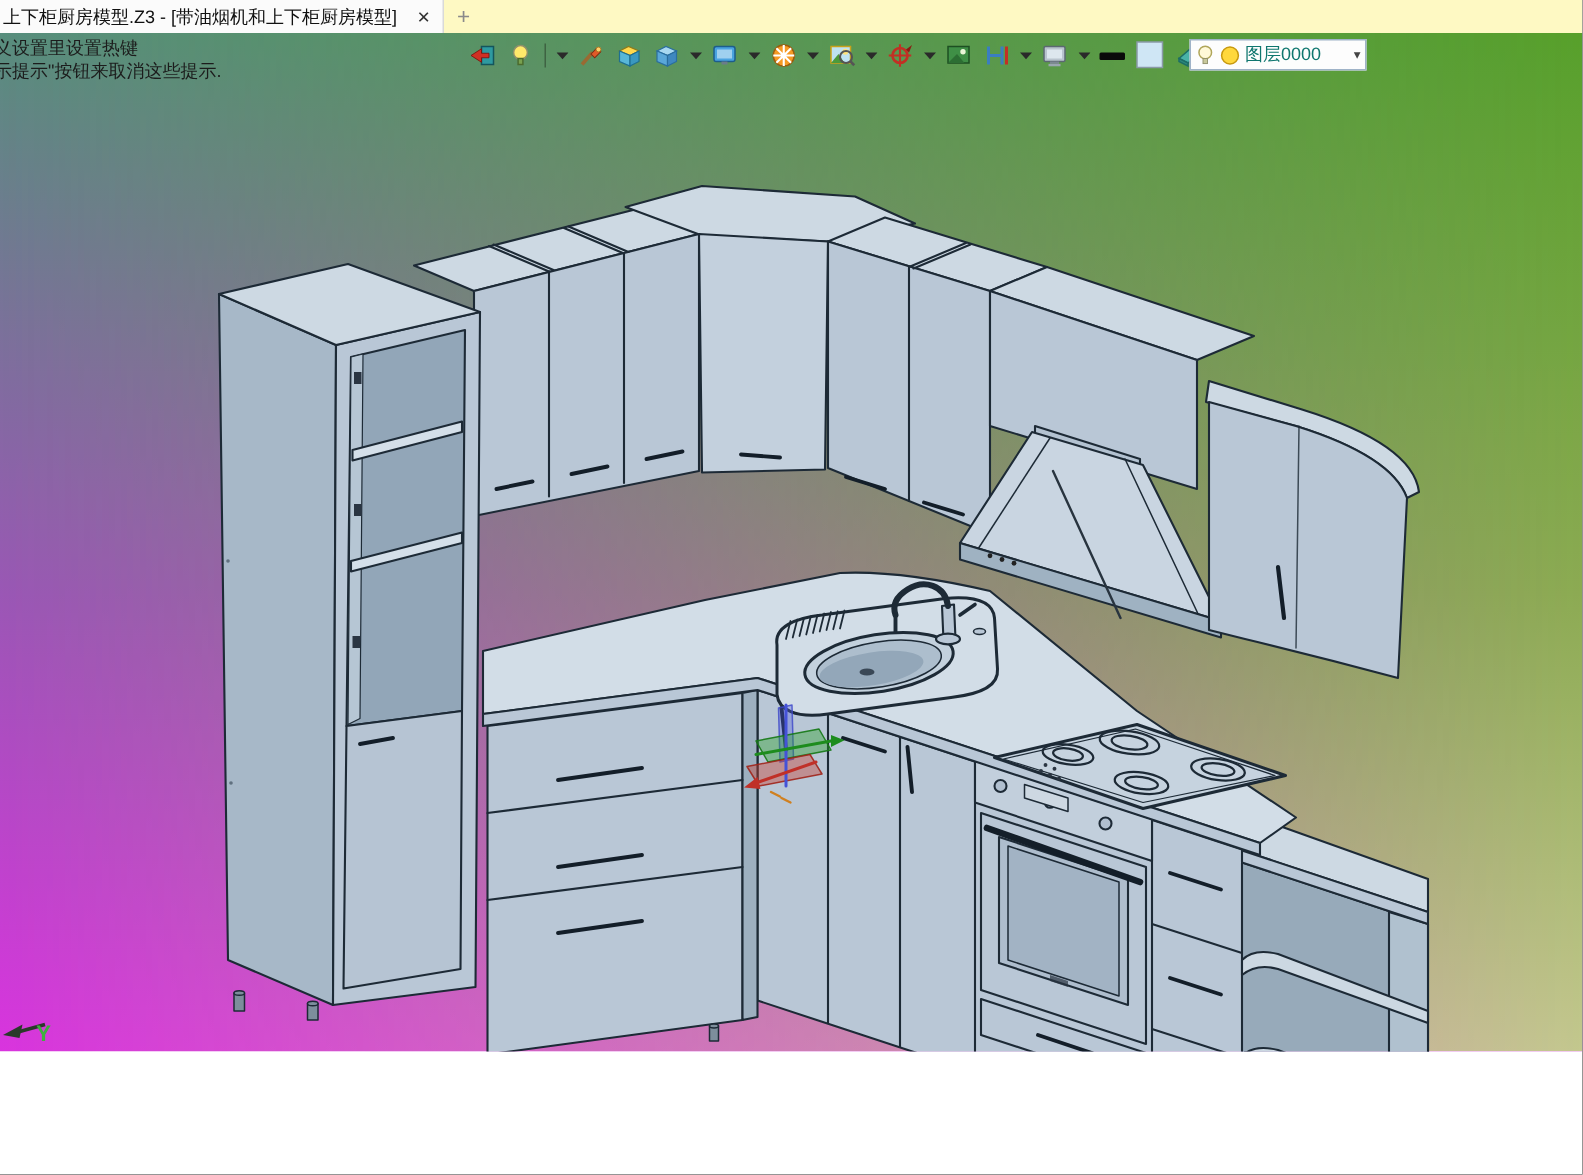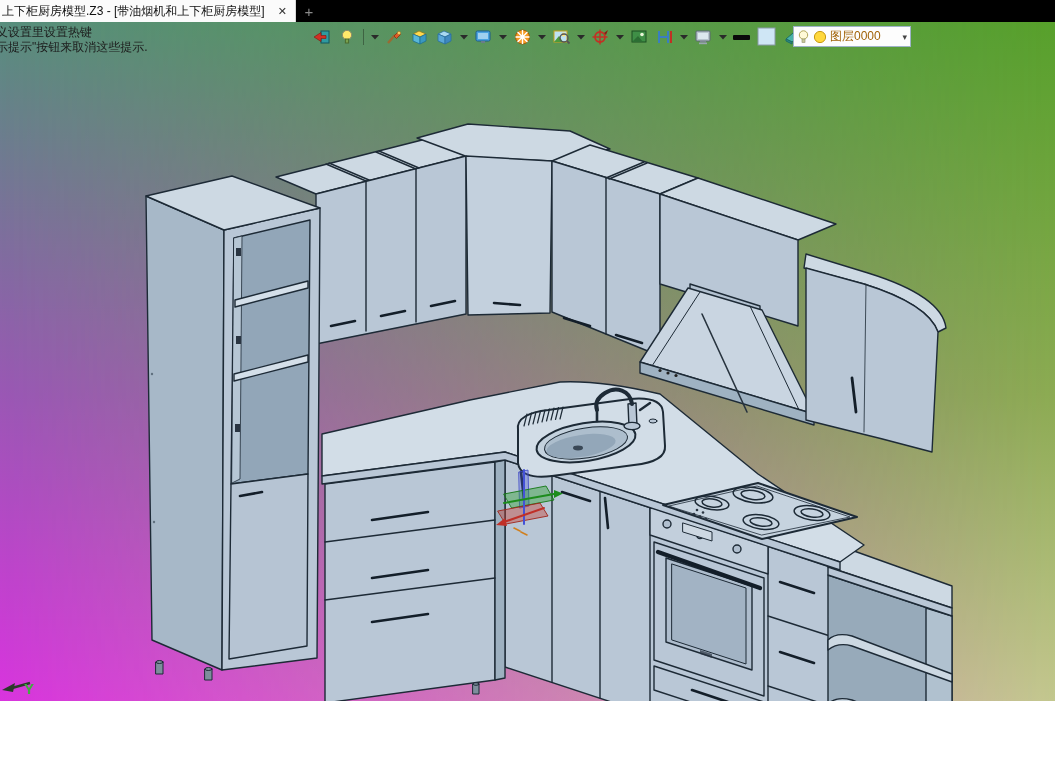--- a/index.html
+++ b/index.html
@@ -1,19 +1,19 @@
 <!DOCTYPE html>
 <html><head>
 <meta charset="utf-8">
 <style>
   html,body{margin:0;padding:0;background:#444;}
   .screen{position:relative;width:1055px;height:783px;overflow:hidden;
           font-family:"Liberation Sans","DejaVu Sans",sans-serif;background:#fff;}
   
-  .tabbar{position:absolute;left:0;top:0;width:1055px;height:22px;background:#000000;
+  .tabbar{position:absolute;left:0;top:0;width:1055px;height:22px;background:#fef9c3;
           display:flex;align-items:stretch;border-bottom:0;}
   .tab{display:flex;align-items:center;gap:6px;width:296px;padding:0 6px 0 2px;
        background:#fbfbfb;border-right:1px solid #d9d9d9;box-sizing:border-box;}
   .tab-title{font-size:12px;color:#111;white-space:nowrap;overflow:hidden;}
   .tab-close{margin-left:auto;font-size:11px;color:#333;cursor:pointer;padding:0 2px;}
   .newtab{width:26px;display:flex;align-items:center;justify-content:center;
           color:#8a8a8a;font-size:15px;cursor:pointer;}
   
   .viewport{position:absolute;left:0;top:22px;width:1055px;height:679px;overflow:hidden;}
   .bg-layer{position:absolute;inset:0;}
@@ -24,21 +24,21 @@
   .hint{position:absolute;left:-4px;top:3px;color:#1c1c1c;font-size:12px;line-height:15px;white-space:pre;}
   
   .da-toolbar{position:absolute;left:312px;top:4px;height:22px;display:flex;align-items:center;gap:5px;}
   .tbi{width:20px;height:20px;display:flex;align-items:center;justify-content:center;cursor:pointer;}
   .tbi svg{display:block;}
   .chev{width:9px;height:20px;display:flex;align-items:center;justify-content:center;cursor:pointer;}
   .sep{width:1px;height:16px;background:rgba(40,60,40,.55);margin:0 1px;}
   .layer-combo{position:absolute;left:793px;top:4px;width:118px;height:21px;background:#fdfdfd;
                border:1px solid #9fb3c8;display:flex;align-items:center;gap:3px;padding:0 3px;
                box-sizing:border-box;cursor:pointer;}
-  .layer-combo .lbl{font-size:12px;color:#a16207;flex:1;}
+  .layer-combo .lbl{font-size:12px;color:#0f766e;flex:1;}
   .layer-combo .dd{font-size:9px;color:#444;}
   
   .axis-y{position:absolute;left:0;bottom:2px;width:60px;height:26px;}
 </style>
 </head>
 <body>
 
 <div class="screen">
 
   <div class="tabbar">

